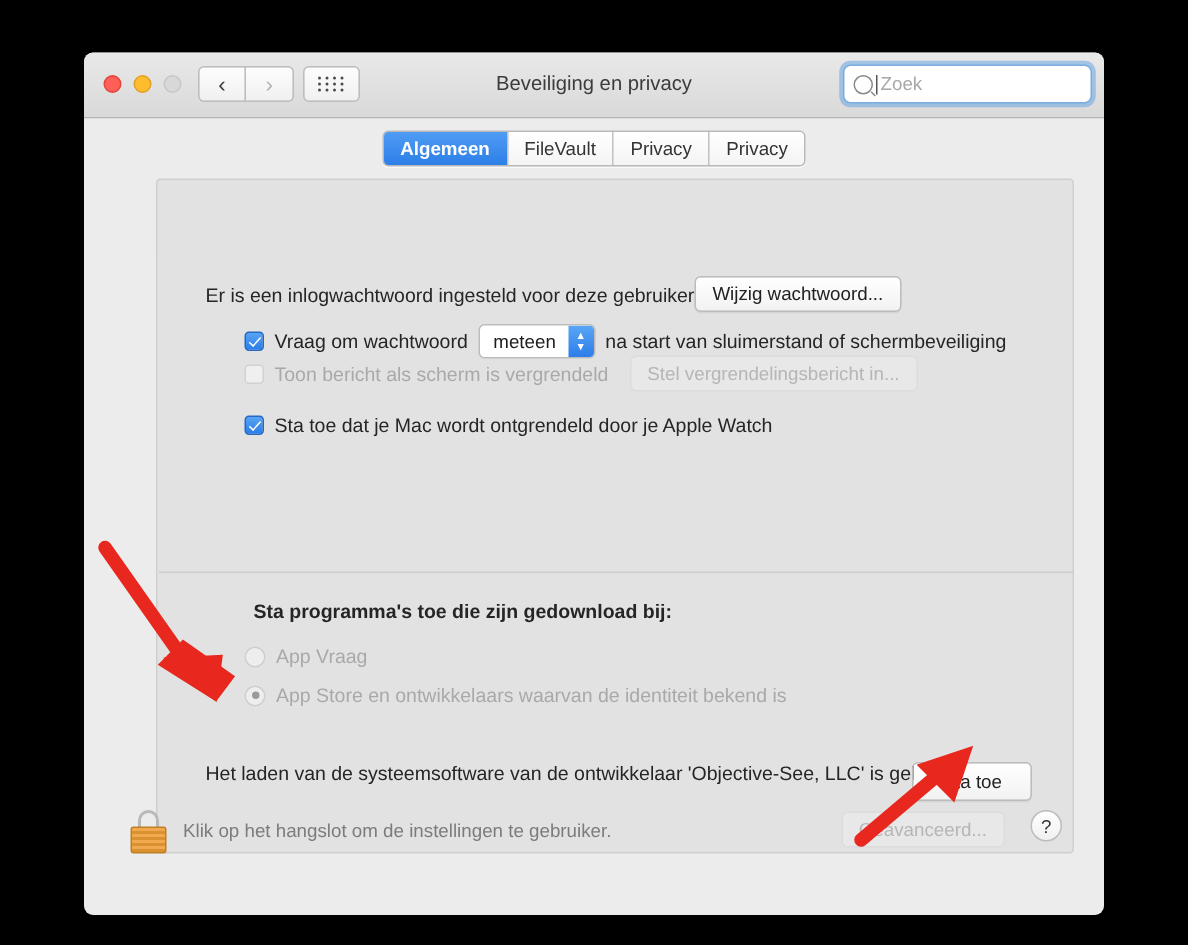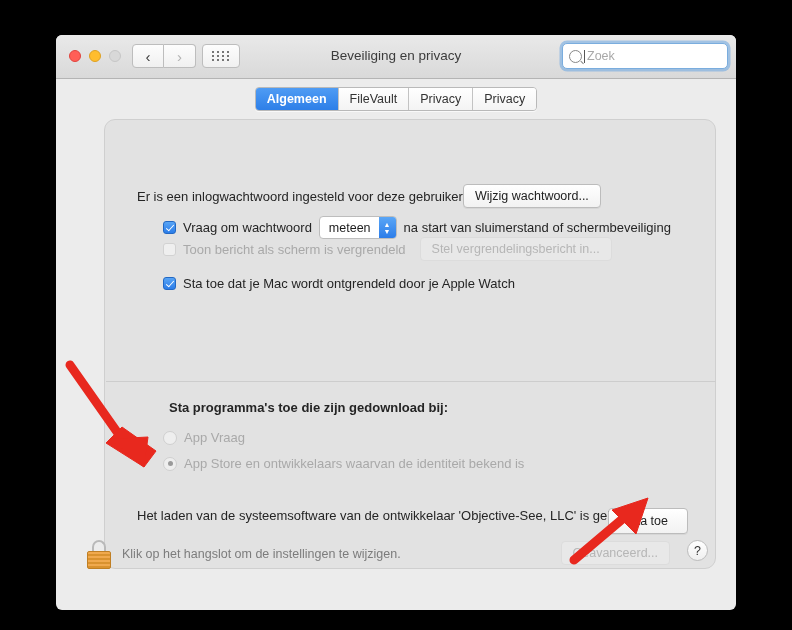--- a/index.html
+++ b/index.html
@@ -189,21 +189,21 @@
 
   
   .content {
     position: absolute;
     left: 48px;
     top: 84px;
     width: 612px;
     height: 450px;
     background: #e2e2e2;
     border: 1px solid #cfcfcf;
-    border-radius: 11px;
+    border-radius: 3px;
     box-sizing: border-box;
   }
 
   .row { position: absolute; display: flex; align-items: center; }
 
   .lbl { font-size: 13px; color: #252525; white-space: nowrap; }
   .lbl.dim { color: #a9a9a9; }
 
   
   .cbx {
@@ -470,21 +470,21 @@
 
     <div style="position:absolute; left:32px; top:388px; width:440px;" class="lbl">Het laden van de systeemsoftware van de ontwikkelaar 'Objective-See, LLC' is geblokkeerd.</div>
 
     <span class="btn" style="position:absolute; right:27px; top:388px; padding:5px 19px;">Sta toe</span>
   </div>
 
   <div class="lockbtn">
     <span class="lock-shackle"></span>
     <span class="lock-body"></span>
   </div>
-  <div class="lock-text">Klik op het hangslot om de instellingen te wijzigen.</div>
+  <div class="lock-text">Klik op het hangslot om de instellingen te gebruiker.</div>
   <span class="btn disabled adv-btn">Geavanceerd...</span>
   <div class="help-btn">?</div>
 </div>
 
 <svg class="arrow" id="arrow-1" viewBox="0 0 100 125">
   <g fill="#e8281e" stroke="#e8281e">
     <line x1="10" y1="10" x2="62" y2="84" stroke-width="9" stroke-linecap="round"></line>
     <polygon points="84,112 46,88 62,72 96,96"></polygon>
     <polygon points="84,112 50,84 88,82"></polygon>
   </g>

